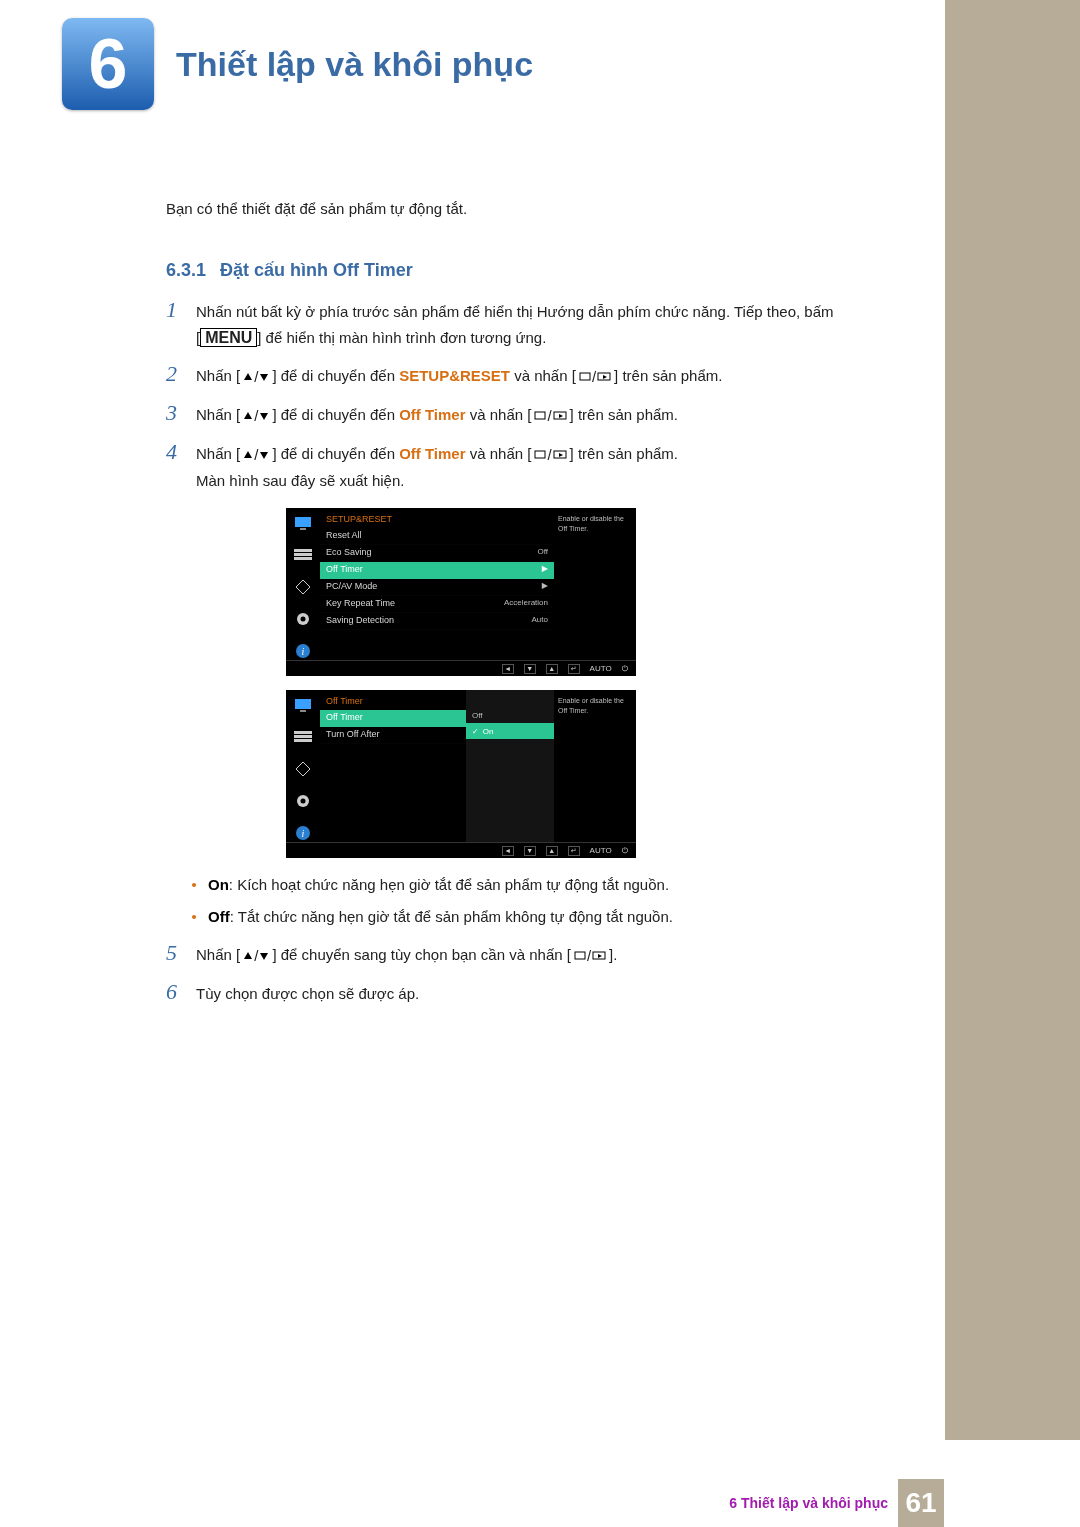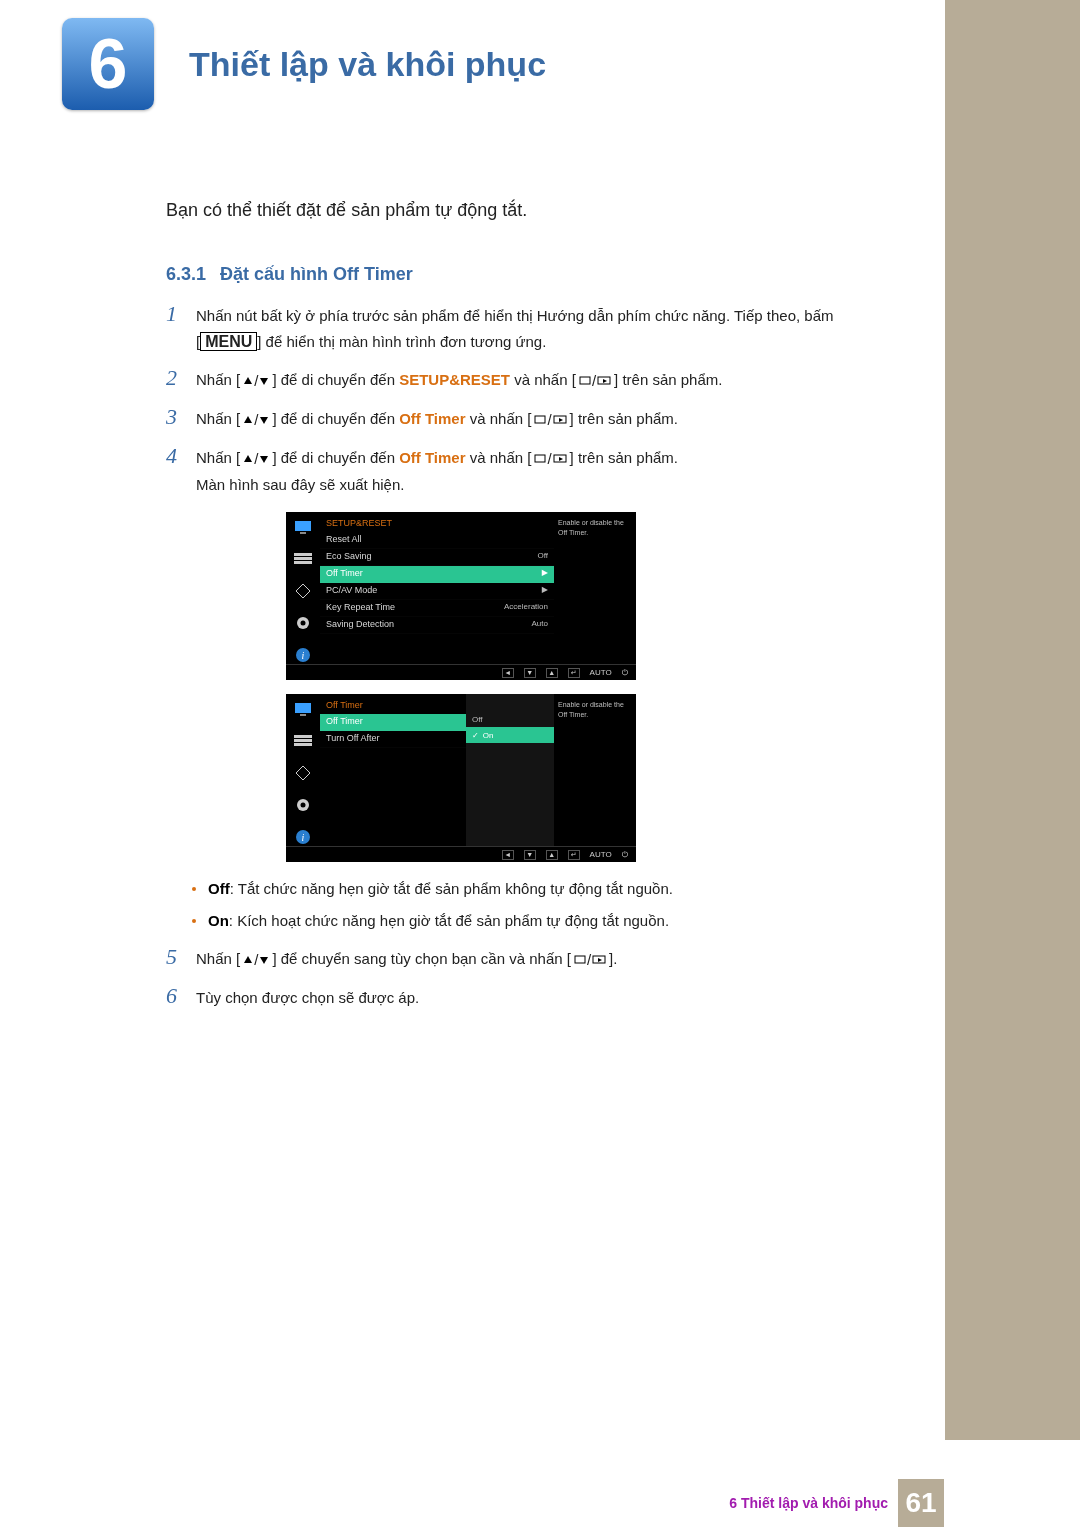--- a/index.html
+++ b/index.html
@@ -42,36 +42,36 @@
     font-weight: bold;
     display: flex;
     align-items: center;
     justify-content: center;
     box-shadow: 0 1px 3px rgba(0,0,0,.3);
   }
   .chaptitle {
     font-size: 34px;
     font-weight: bold;
     color: #3a6ba5;
-    margin-left: 35px;
+    margin-left: 22px;
   }
   .sec {
     padding: 0 100px 0 78px;
     margin-top: 90px;
   }
   .h63 {
     color: #3a6ba5;
     font-size: 30px;
     font-weight: bold;
   }
   .h63 .num { margin-right: 24px; }
   .lead {
     margin-top: 65px;
     padding-left: 88px;
-    font-size: 18px;
+    font-size: 15px;
   }
   .h631 {
     margin-top: 43px;
     padding-left: 88px;
     color: #3a6ba5;
     font-size: 18px;
     font-weight: bold;
   }
   .h631 .num { margin-right: 14px; }
   ol.steps {
@@ -452,22 +452,22 @@
         <span class="arrbox">◄</span>
         <span class="arrbox">▼</span>
         <span class="arrbox">▲</span>
         <span class="arrbox">↵</span>
         <span>AUTO</span>
         <span>⏻</span>
       </div>
     </div>
 
     <ul class="bullets">
+      <li><span class="boldblack">On</span><span>: Kích hoạt chức năng hẹn giờ tắt để sản phẩm tự động tắt nguồn.</span></li>
       <li><span class="boldblack">Off</span><span>: Tắt chức năng hẹn giờ tắt để sản phẩm không tự động tắt nguồn.</span></li>
-      <li><span class="boldblack">On</span><span>: Kích hoạt chức năng hẹn giờ tắt để sản phẩm tự động tắt nguồn.</span></li>
     </ul>
 
     <ol class="steps" style="margin-top:6px;">
       <li>
         <span class="stepnum">5</span>
         <span class="steptext">
           <span>Nhấn [</span><span class="btn-icons"><svg width="10" height="10">
                 <polygon points="5,1 9,8 1,8" fill="#000"></polygon>
               </svg>/<svg width="10" height="10">
                 <polygon points="1,2 9,2 5,9" fill="#000"></polygon>

